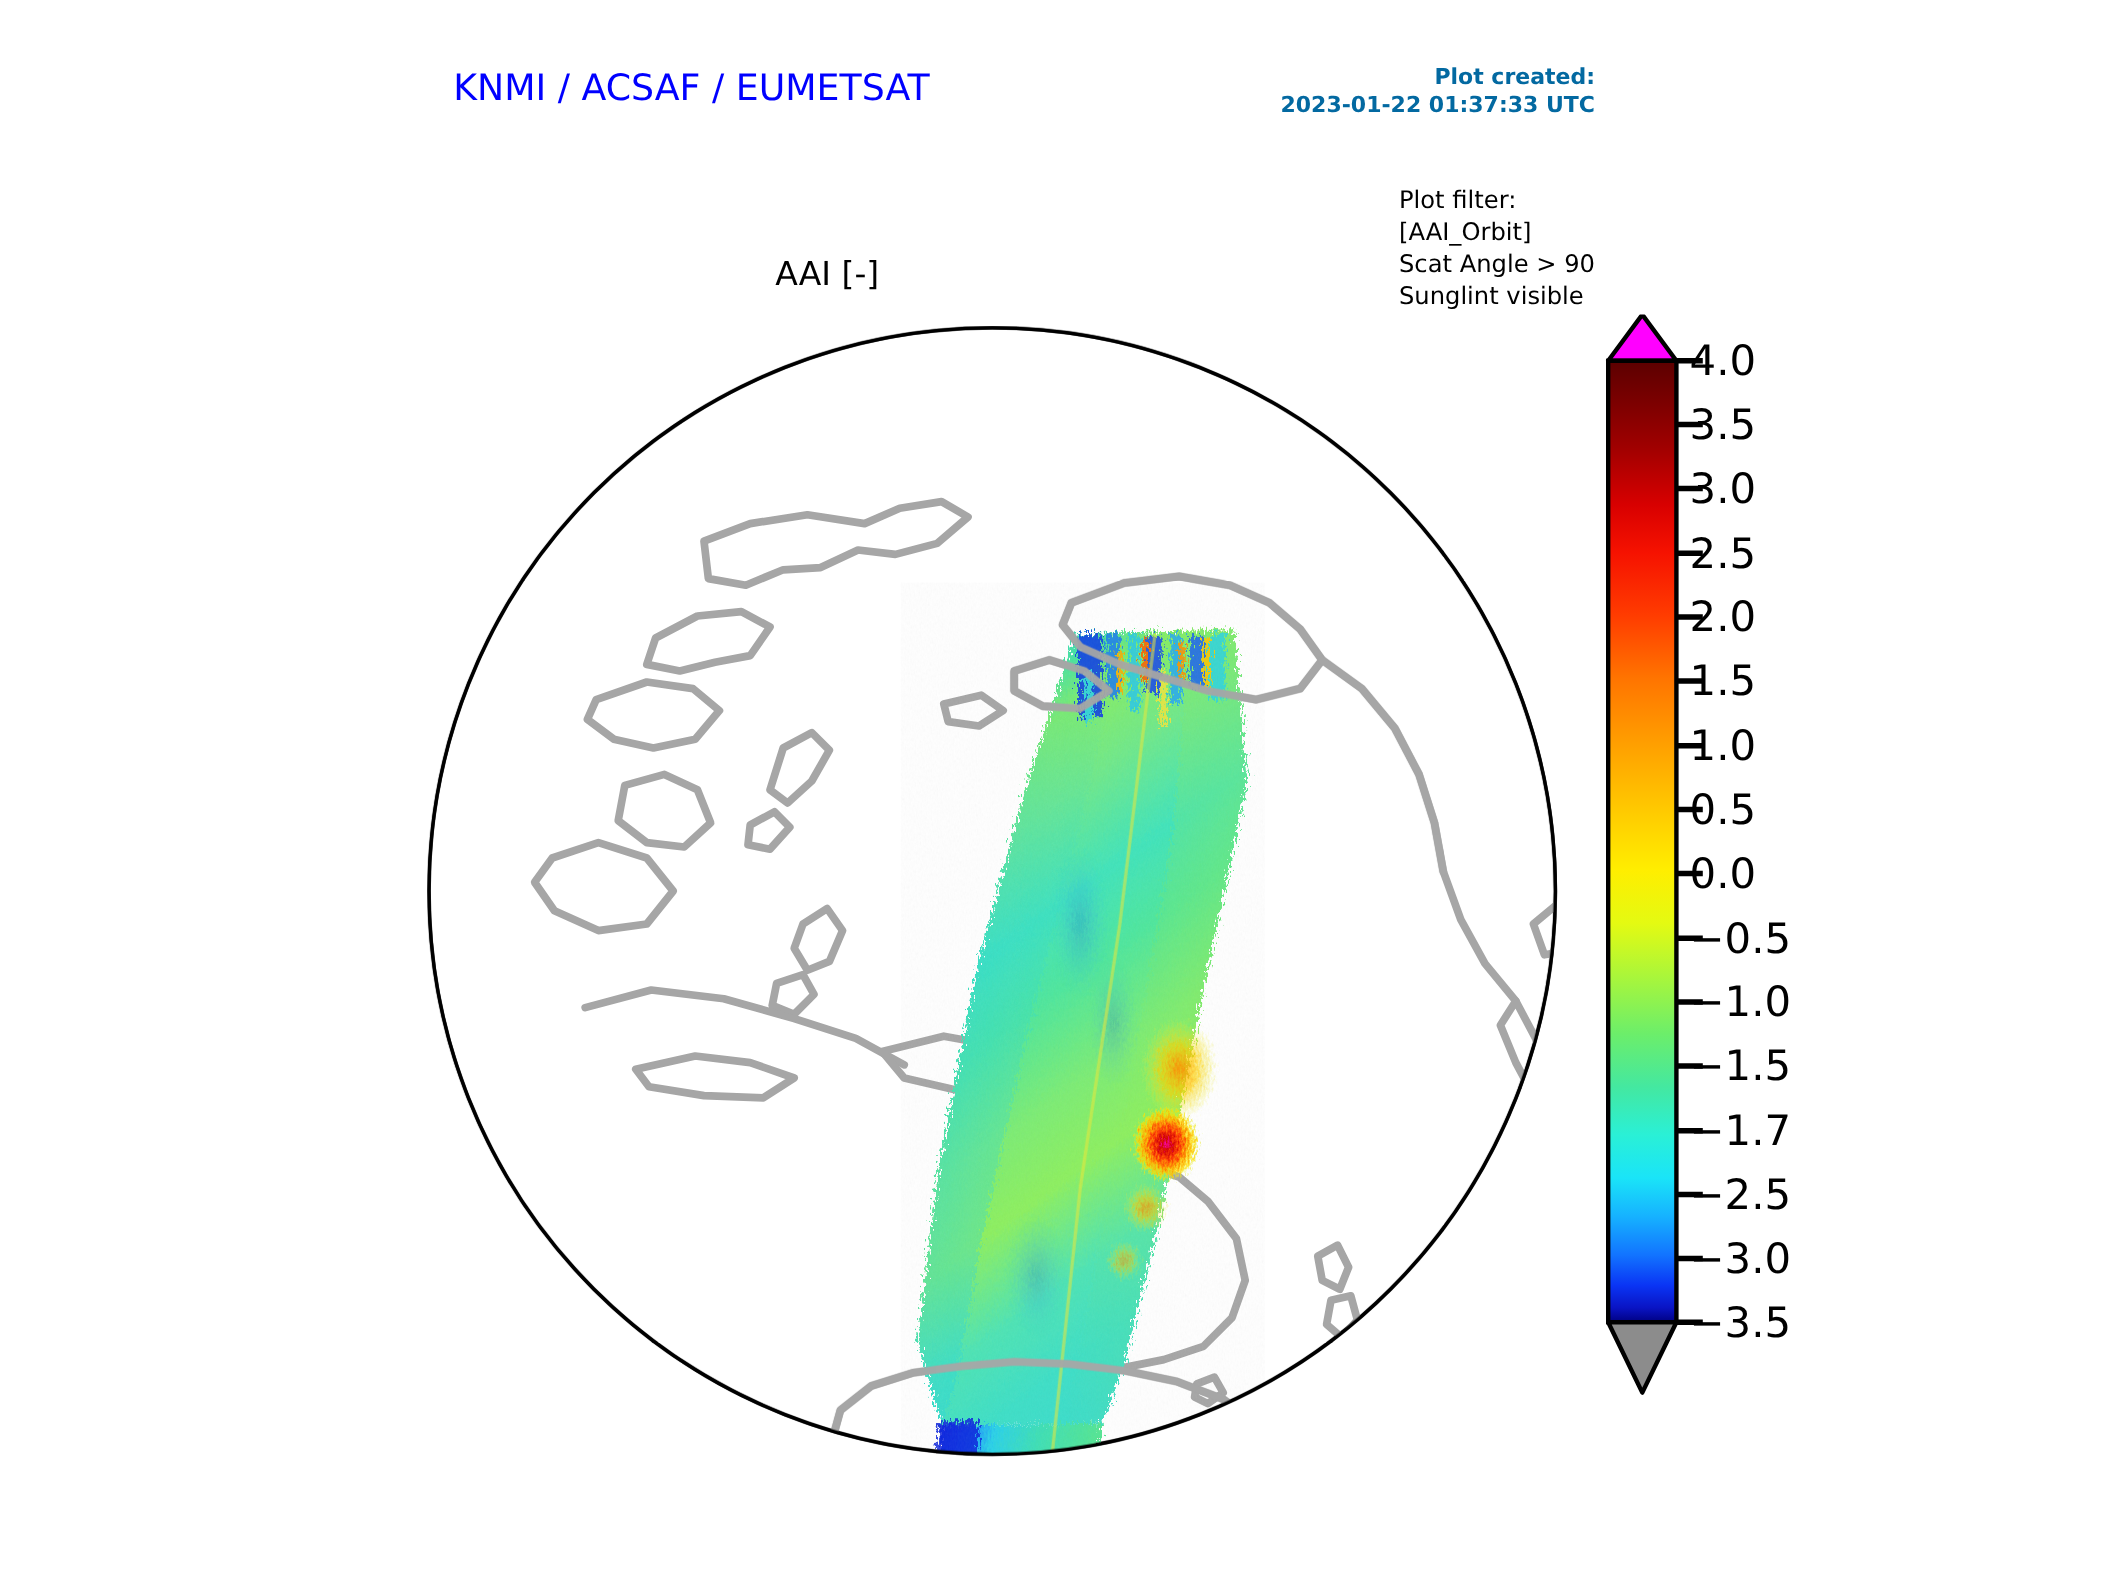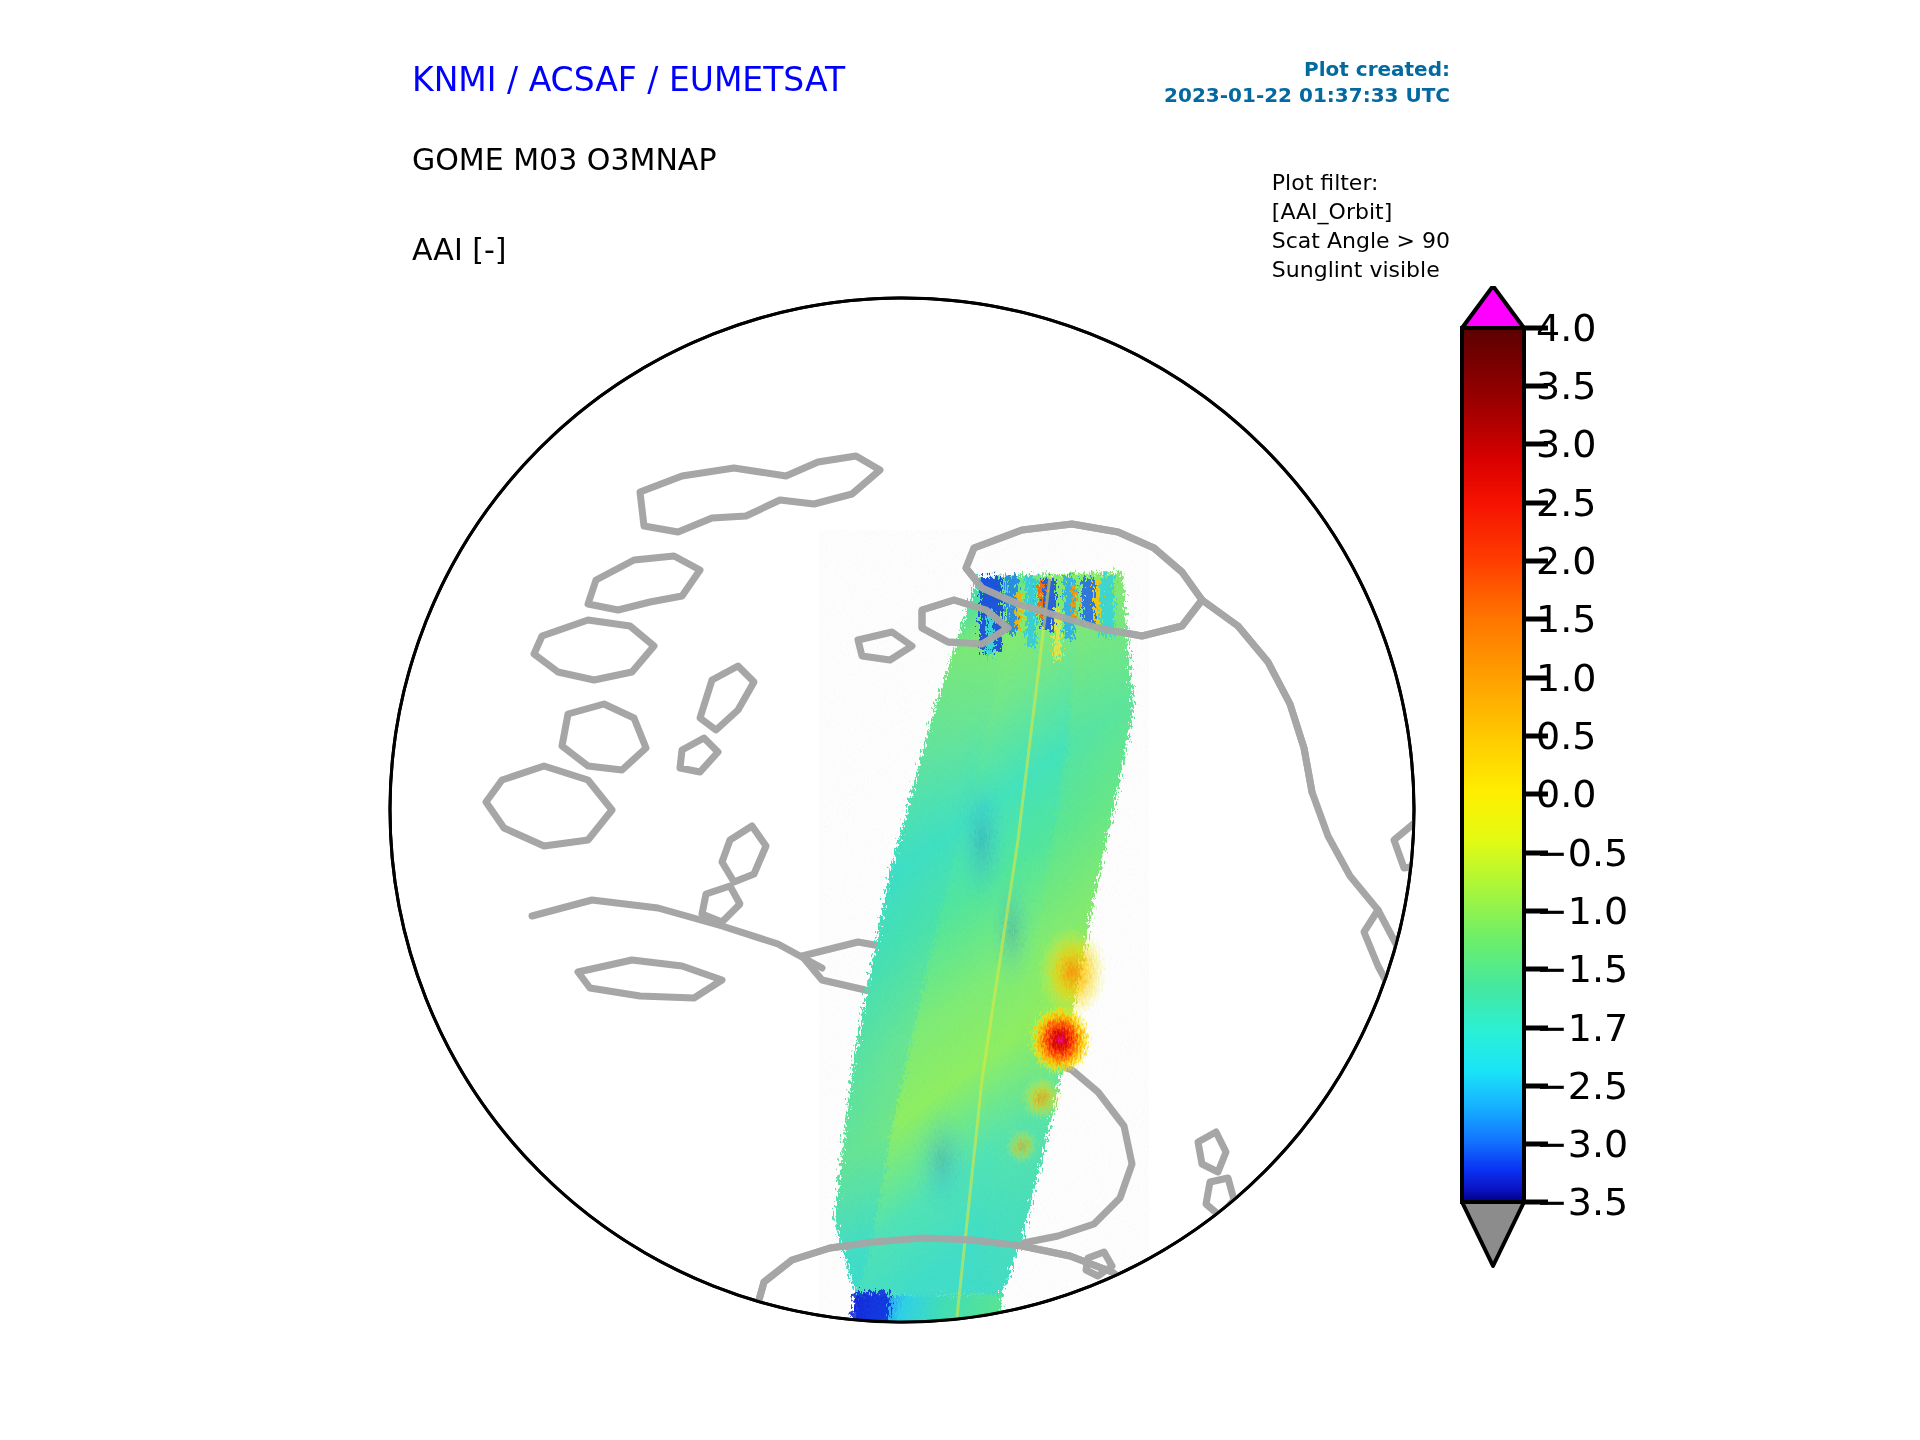--- a/index.html
+++ b/index.html
@@ -46,20 +46,21 @@
     color: #000000;
     line-height: 1.36;
     white-space: nowrap;
   }
 
   #variable-title {
     position: absolute;
     left: 412px;
     top: 232px;
     width: 680px;
+    text-align: center;
     font-size: 30px;
     color: #000000;
     white-space: nowrap;
   }
 
   #filter-block {
     position: absolute;
     right: 470px;
     top: 168px;
     text-align: left;
@@ -113,21 +114,20 @@
 <body>
 
 <div id="org-title">KNMI / ACSAF / EUMETSAT</div>
 
 <div id="plot-created-block">
   <div>Plot created:</div>
   <div>2023-01-22 01:37:33 UTC</div>
 </div>
 
 <div id="dataset-block">
-  <div>GOME M03 O3MNAP</div>
 </div>
 
 <div id="variable-title">AAI [-]</div>
 
 <div id="filter-block">
   <div>Plot filter:</div>
   <div>[AAI_Orbit]</div>
   <div>Scat Angle &gt; 90</div>
   <div>Sunglint visible</div>
 </div>

